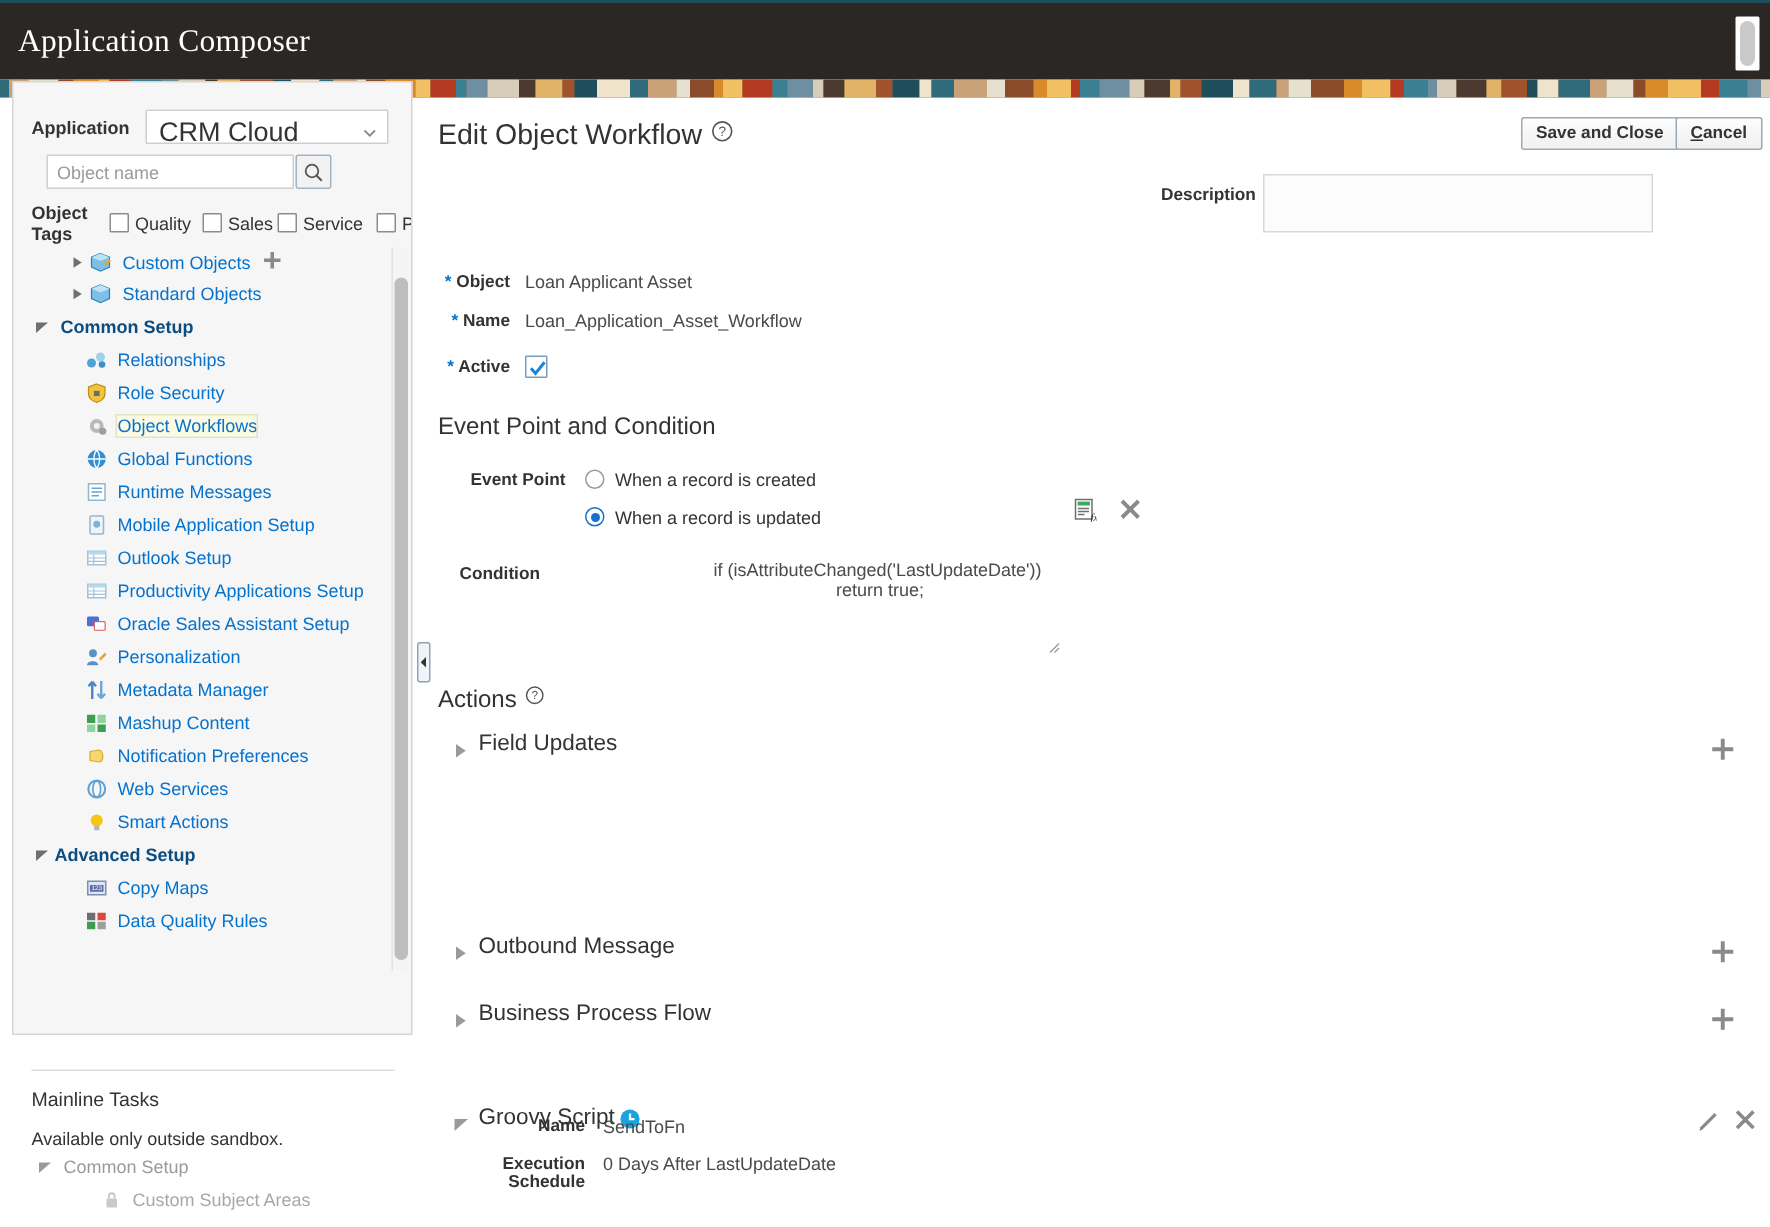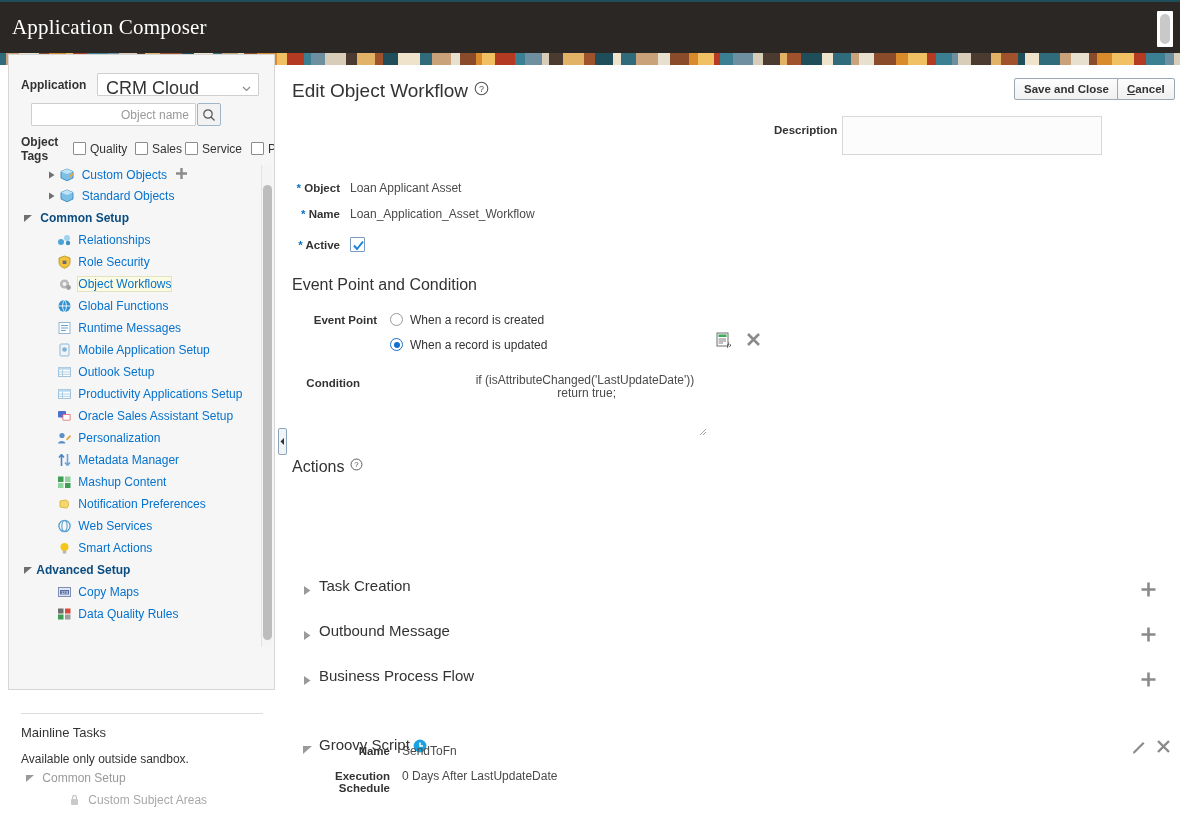--- a/index.html
+++ b/index.html
@@ -91,21 +91,20 @@
   #search-input {
     position: absolute; left: 0; top: 0;
     width: 165px; height: 23px;
     border: 1px solid #cfcfcf;
     background: #ffffff;
     font-family: "Liberation Sans", sans-serif;
     font-size: 12px;
     color: #333;
     padding: 0 6px;
     border-radius: 1px;
-    text-align: right;
   }
   #search-input::placeholder { color: #9a9a9a; }
   #search-button {
     position: absolute; left: 166px; top: 0;
     width: 24px; height: 23px;
     background: #f2f2f2;
     border: 1px solid #9fb6c9;
     border-radius: 2px;
     cursor: pointer;
   }
@@ -835,31 +834,31 @@
       </svg>
   </span>
 
   <div id="actions-section-title" class="section-title">
     <span>Actions</span><span class="help-icon"><svg width="13" height="13" viewBox="0 0 15 15">
           <circle cx="7.5" cy="7.5" r="6.3" fill="none" stroke="#555" stroke-width="1.1"></circle>
           <text x="7.5" y="10.7" font-size="9" fill="#555" text-anchor="middle" font-family="sans-serif">?</text>
         </svg></span>
   </div>
 
-
-
-  <div class="action-row" style="top:510px">
+  <div class="action-row" style="top:420px">
     <span class="action-caret"><svg width="11" height="11" viewBox="0 0 11 11">
           <path d="M2 1 L8.5 5.5 L2 10 Z" fill="#9a9a9a"></path>
         </svg></span>
-    <span class="action-name">Task Creation</span>
+    <span class="action-name">Field Updates</span>
     <span class="action-add"><svg width="17" height="17" viewBox="0 0 17 17">
           <path d="M8.5 1.5 V15.5 M1.5 8.5 H15.5" stroke="#8a8a8a" stroke-width="2.6"></path>
         </svg></span>
   </div>
+
+
 
   <div class="action-row" style="top:600px">
     <span class="action-caret"><svg width="11" height="11" viewBox="0 0 11 11">
           <path d="M2 1 L8.5 5.5 L2 10 Z" fill="#9a9a9a"></path>
         </svg></span>
     <span class="action-name">Business Process Flow</span>
     <span class="action-add"><svg width="17" height="17" viewBox="0 0 17 17">
           <path d="M8.5 1.5 V15.5 M1.5 8.5 H15.5" stroke="#8a8a8a" stroke-width="2.6"></path>
         </svg></span>
   </div>

